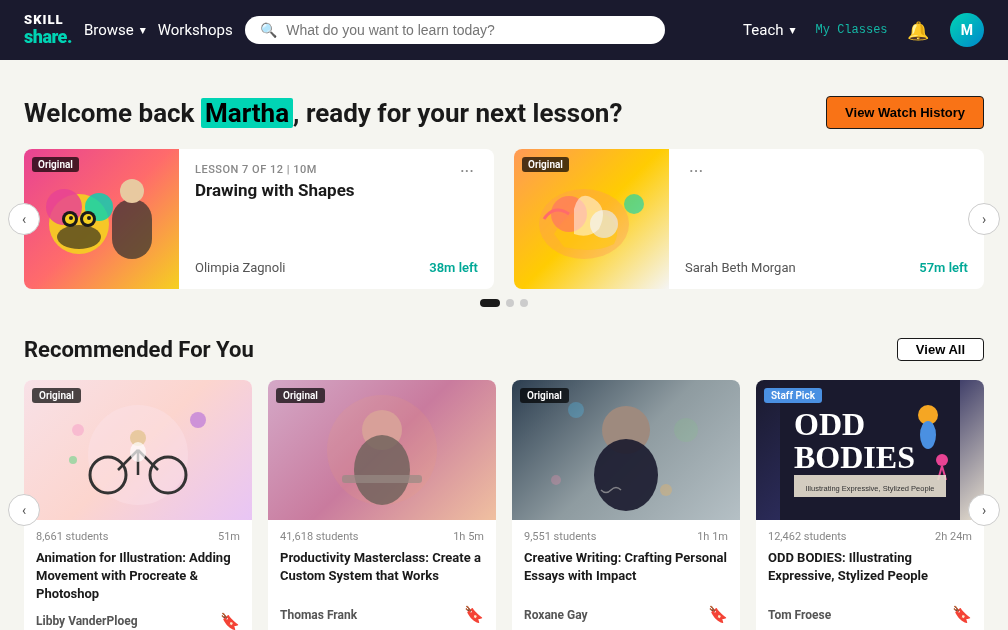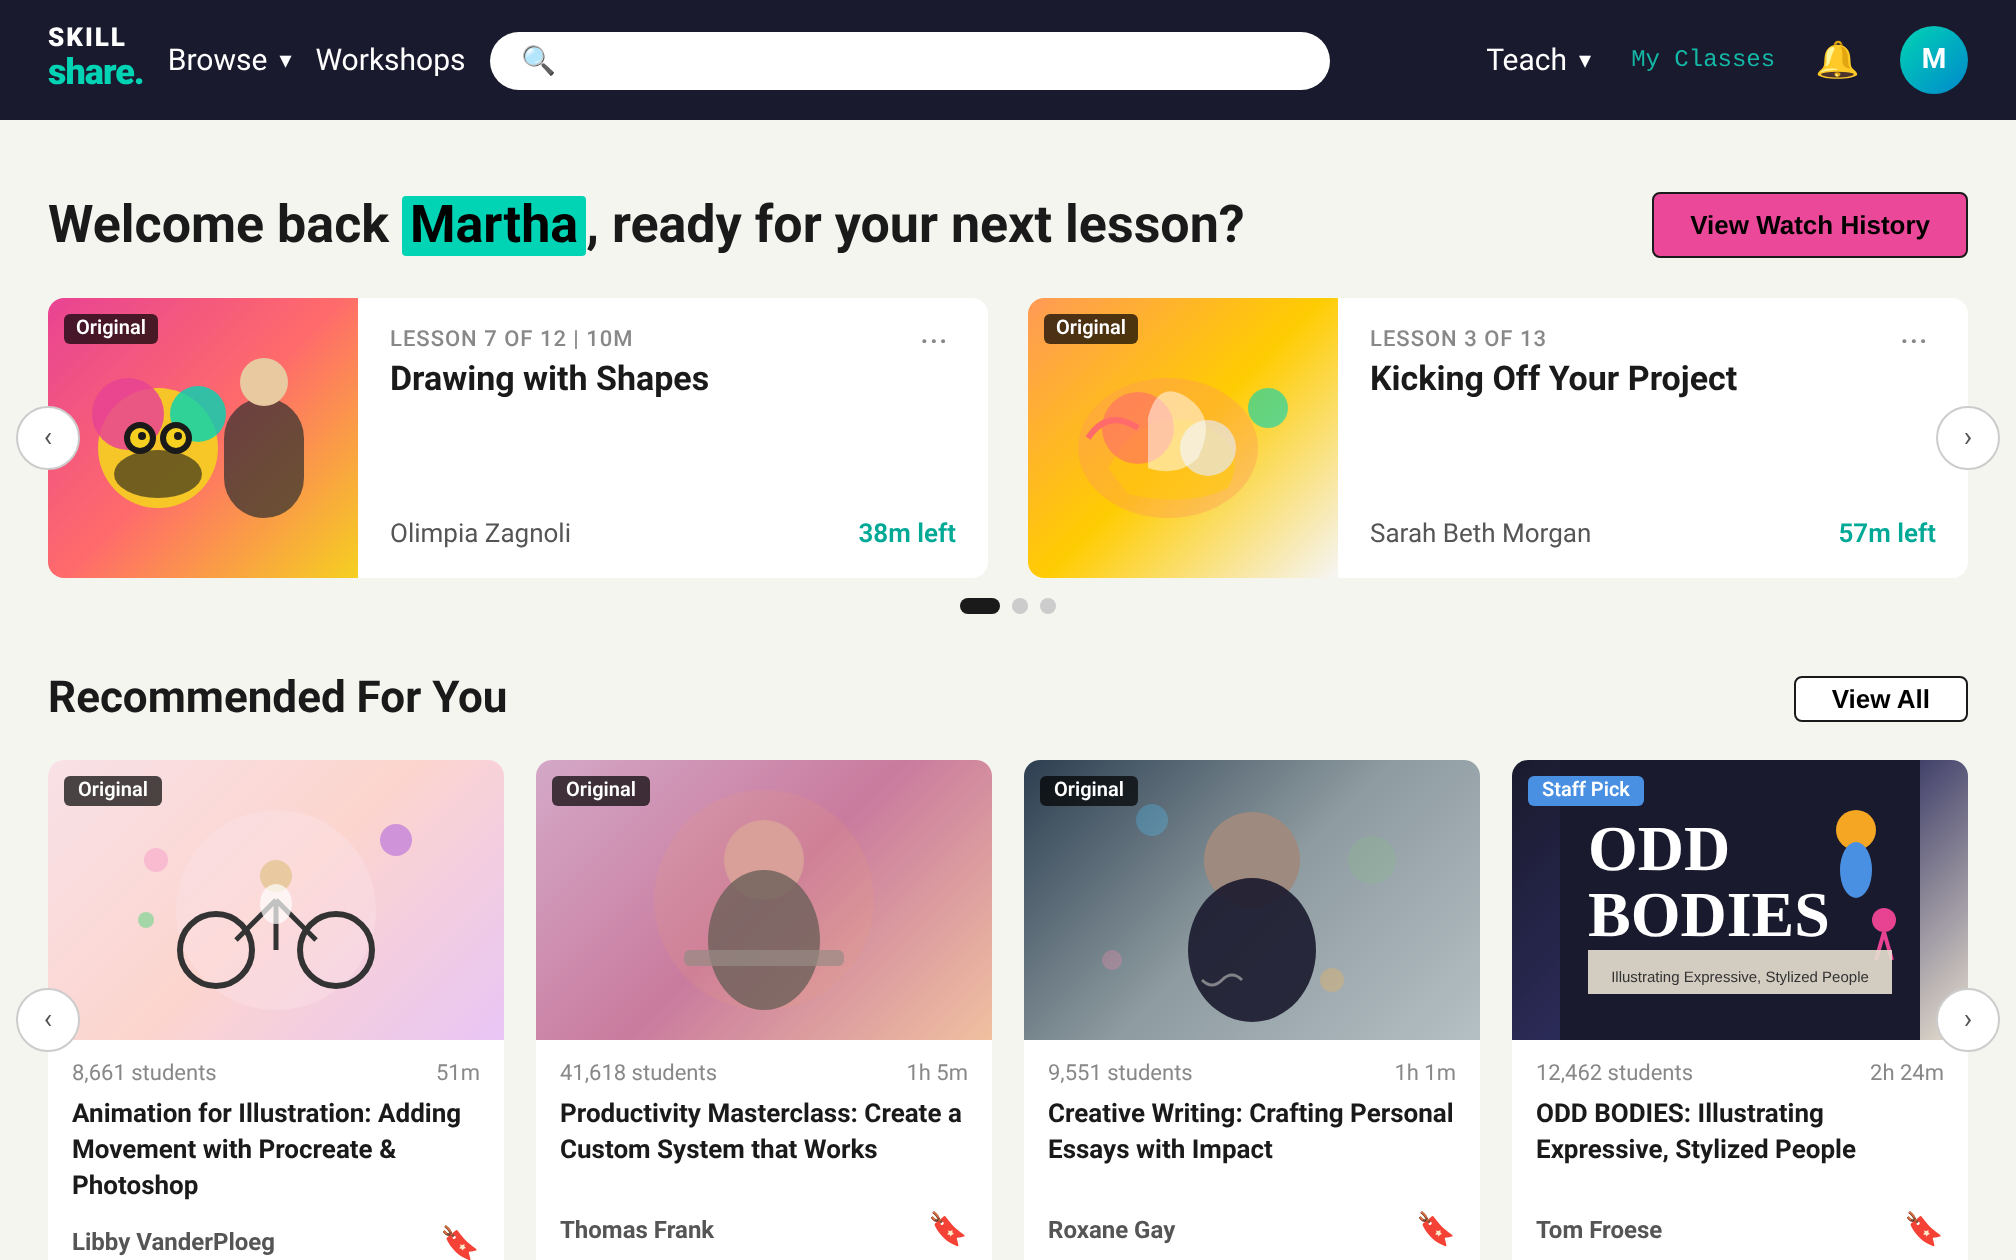--- a/index.html
+++ b/index.html
@@ -113,21 +113,21 @@
       color: #1a1a1a;
     }
     .welcome-name {
       background: #00d4b4;
       color: #000000;
       padding: 0 4px;
       border-radius: 2px;
     }
     .view-history-btn {
       border: 1.5px solid #1a1a1a;
-      background: #ec4899;
+      background: #f97316;
       padding: 8px 18px;
       font-size: 13px;
       font-weight: 600;
       border-radius: 4px;
       cursor: pointer;
       white-space: nowrap;
     }
 
     
     .carousel-wrapper {
@@ -391,20 +391,21 @@
   </div>
   <div class="nav-browse">
     <span>Browse</span>
     <span class="chevron">▾</span>
   </div>
   <div class="nav-workshops">
     <span>Workshops</span>
   </div>
   <div class="nav-search">
     <span style="color:#888;font-size:14px">🔍</span>
+    <input type="text" placeholder="What do you want to learn today?" style="">
   </div>
   <div class="nav-right">
     <div class="nav-teach">
       <span>Teach</span>
       <span class="chevron">▾</span>
     </div>
     <div class="nav-myclasses">
       <span>My Classes</span>
     </div>
     <div class="nav-bell">🔔</div>
@@ -482,24 +483,20 @@
 
               <path d="M60 40 Q65 20 80 30 Q95 40 85 60 Q75 70 60 65 Z" fill="#fff" opacity="0.5"></path>
               <path d="M30 50 Q40 35 55 45" stroke="#ff6b6b" stroke-width="3" fill="none"></path>
               <circle cx="120" cy="35" r="10" fill="#00d4b4" opacity="0.6"></circle>
             </svg>
           </div>
         </div>
         <div class="lesson-info">
           <div>
             <div class="lesson-meta-top">
-              <div>
-                <div class="lesson-meta-label">LESSON 3 OF 13</div>
-                <div class="lesson-title">Kicking Off Your Project</div>
-              </div>
               <span class="more-btn">···</span>
             </div>
           </div>
           <div class="lesson-footer">
             <span class="lesson-author">Sarah Beth Morgan</span>
             <span class="lesson-time-left">57m left</span>
           </div>
         </div>
       </div>
 

